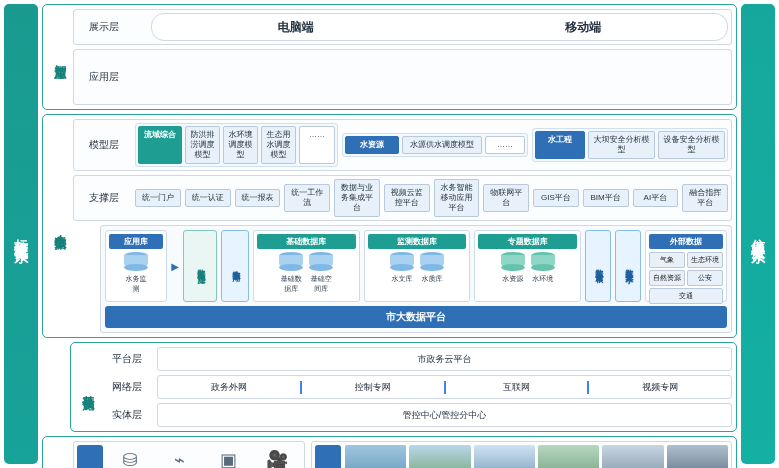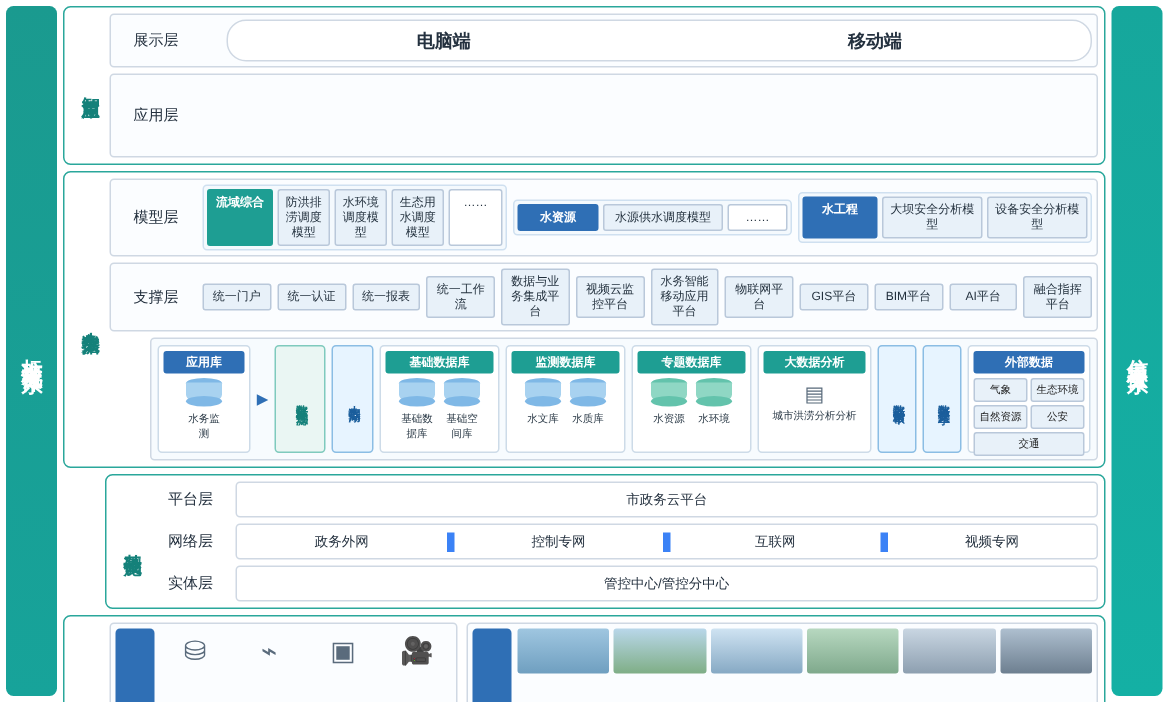--- a/index.html
+++ b/index.html
@@ -40,21 +40,21 @@
   .cyl .top{position:absolute;top:0;left:0;width:24px;height:7px;border-radius:50%;background:#7fb8e6;}
   .cyl .bod{position:absolute;top:3px;left:0;width:24px;height:14px;background:#a8d2f0;border-radius:0 0 12px 12px/0 0 6px 6px;}
   .cyl .bot{position:absolute;top:12px;left:0;width:24px;height:7px;border-radius:50%;background:#7fb8e6;}
   .cyl.green .top,.cyl.green .bot{background:#63c3ac;}
   .cyl.green .bod{background:#8fd7c4;}
   .vtitle{writing-mode:vertical-rl;text-orientation:upright;font-size:8px;line-height:1.1;letter-spacing:1px;}
   .platform-bar{margin-top:4px;background:#2f6fb5;color:#fff;text-align:center;font-size:10px;font-weight:bold;border-radius:3px;padding:4px;}
   .inf-row{display:flex;align-items:center;gap:4px;}
   .inf-label{flex:0 0 52px;font-size:10px;text-align:center;color:#24313f;}
   .inf-box{flex:1;border:1px solid #cfd8e3;border-radius:3px;background:#fff;display:flex;align-items:center;height:22px;}
-  .inf-seg{flex:1;text-align:center;font-size:9px;color:#24313f;border-right:5px solid #3b82f6;}
+  .inf-seg{flex:1;text-align:center;font-size:9px;color:#24313f;border-right:2px solid #3b82f6;}
   .inf-seg:last-child{border-right:none;}
   .sense{display:flex;gap:6px;flex:1;min-width:0;}
   .sense-grp{flex:1;display:flex;align-items:stretch;gap:4px;border:1px solid #cfd8e3;border-radius:3px;background:#fbfdff;padding:3px;box-sizing:border-box;min-width:0;}
   .sense-head{flex:0 0 26px;background:#2f6fb5;color:#fff;border-radius:3px;display:flex;align-items:center;justify-content:center;font-size:9px;font-weight:bold;}
   .sense-items{flex:1;display:flex;gap:3px;min-width:0;}
   .sense-item{flex:1;text-align:center;font-size:8px;color:#24313f;min-width:0;}
   .thumb{height:30px;border-radius:2px;margin-bottom:2px;background:#cfd9e2;}
   .ico{height:30px;display:flex;align-items:center;justify-content:center;font-size:18px;color:#5a6b7c;}
   .t1{background:linear-gradient(180deg,#9fc6e0,#6f9fc0);}
   .t2{background:linear-gradient(180deg,#b9d7ea,#7fae86);}
@@ -231,49 +231,41 @@
                     <div class="cyl green">
                         <div class="top"></div>
                         <div class="bod"></div>
                         <div class="bot"></div>
                       </div>
                     <div>水环境</div>
                   </div>
                 </div>
               </div>
 
-              <div class="bd-col" style="flex:0 0 76px;">
-                <div class="bd-head teal">大数据分析</div>
-                <div class="db-wrap">
-                  <div class="db" style="width:60px;">
-                    <div class="ico" style="height:20px;font-size:14px;">▤</div>
-                    <div>城市洪涝分析分析</div>
-                  </div>
-                </div>
-              </div>
 
               <div class="bd-col" style="flex:0 0 26px;background:#e7f4ff;border-color:#8bbde4;display:flex;align-items:center;justify-content:center;">
                 <div class="vtitle" style="color:#1b5e9c;font-weight:bold;">数据安全审核</div>
               </div>
               <div class="bd-col" style="flex:0 0 26px;background:#e7f4ff;border-color:#8bbde4;display:flex;align-items:center;justify-content:center;">
                 <div class="vtitle" style="color:#1b5e9c;font-weight:bold;">数据交换共享</div>
               </div>
 
               <div class="bd-col" style="flex:0 0 82px;">
                 <div class="bd-head">外部数据</div>
                 <div class="ext-grid">
                   <div class="ext-item">气象</div>
                   <div class="ext-item">生态环境</div>
                   <div class="ext-item">自然资源</div>
                   <div class="ext-item">公安</div>
                   <div class="ext-item">交通</div>
                 </div>
               </div>
 
             </div>
+            <div class="platform-bar">市大数据平台</div>
           </div>
 
         </div>
       </div>
 
       <div class="band" style="flex:0 0 86px;margin-left:28px;">
         <div class="band-title">
           <span>基础设施</span>
         </div>
         <div class="band-body" style="justify-content:space-around;">

